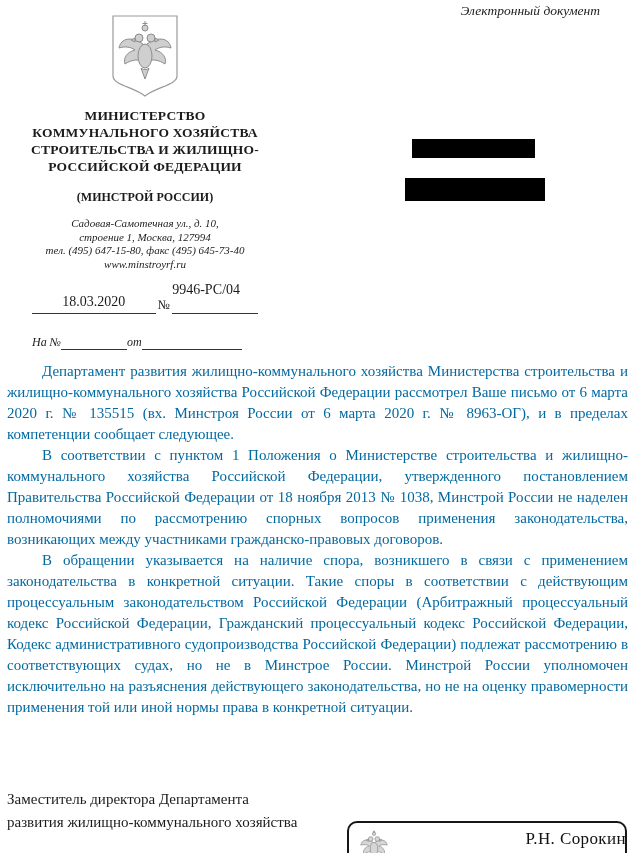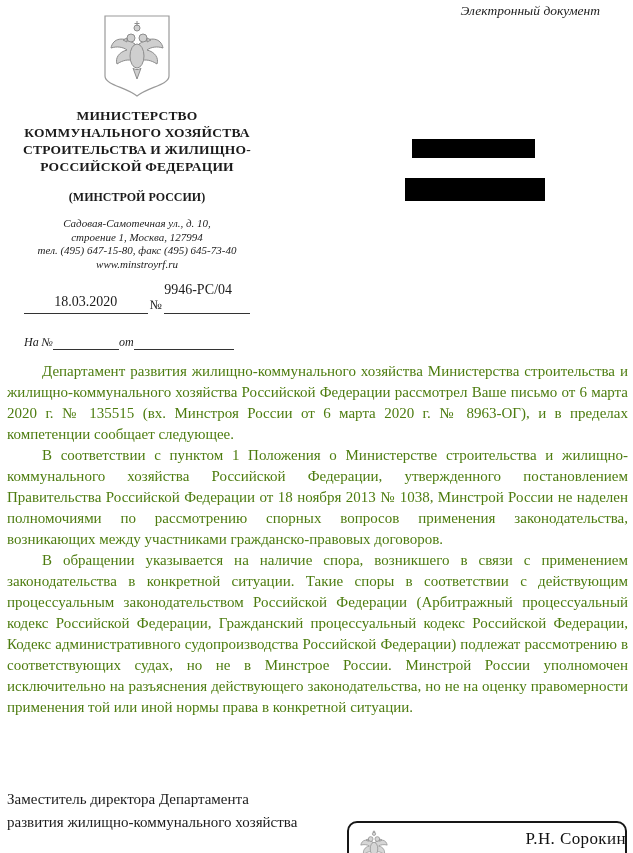--- a/index.html
+++ b/index.html
@@ -6,21 +6,21 @@
   .page {
     position:relative; width:633px; height:853px; margin:0 auto;
     background:#ffffff; overflow:hidden;
     font-family:"Liberation Serif", serif; color:#1b1b1b;
   }
   .top-note {
     position:absolute; top:3px; right:33px;
     font-style:italic; font-size:13.5px; color:#222;
   }
   
-  .letterhead { position:absolute; top:14px; left:4px; width:266px; text-align:center; }
+  .letterhead { position:absolute; top:14px; left:12px; width:266px; text-align:center; }
   .emblem { width:68px; height:84px; display:block; margin:0 auto; }
   .ministry { margin-top:9px; font-weight:bold; font-size:13.5px; line-height:17px; letter-spacing:0.2px; }
   .ministry span { display:block; }
   .shortname { margin-top:15px; font-weight:bold; font-size:12px; }
   .addr { margin-top:12px; font-style:italic; font-size:11px; line-height:13.5px; color:#222; }
   .addr span { display:block; }
   .date-row { margin-top:11px; display:flex; justify-content:center; align-items:flex-end; font-size:14px; }
   .date-cell { width:124px; border-bottom:1px solid #333; text-align:center; padding-bottom:3px; }
   .num-sign { padding:0 2px 1px 2px; font-size:13px; }
   .num-cell { width:86px; border-bottom:1px solid #333; text-align:left; padding-bottom:15px; }
@@ -28,21 +28,21 @@
   .blank { display:inline-block; border-bottom:1px solid #333; height:16px; }
   .blank-a { width:66px; }
   .blank-b { width:100px; }
   
   .redaction { position:absolute; background:#000; }
   .redaction-1 { left:412px; top:139px; width:123px; height:19px; }
   .redaction-2 { left:405px; top:178px; width:140px; height:23px; }
   
   .body-text {
     position:absolute; top:361px; left:7px; width:621px;
-    font-size:15px; line-height:21px; text-align:justify; color:#4d7c0f;
+    font-size:15px; line-height:21px; text-align:justify; color:#0369a1;
   }
   .body-text p { margin:0; text-indent:35px; }
   
   .sig-title { position:absolute; left:7px; top:788px; font-size:15px; line-height:22.5px; }
   .sig-title span { display:block; }
   .sig-name { position:absolute; right:7px; top:829px; font-size:17px; letter-spacing:0.4px; z-index:5; color:#111; }
   
   .stamp {
     position:absolute; left:347px; top:821px; width:276px; height:46px;
     border:2px solid #161616; border-radius:10px; background:#fff; z-index:2;

